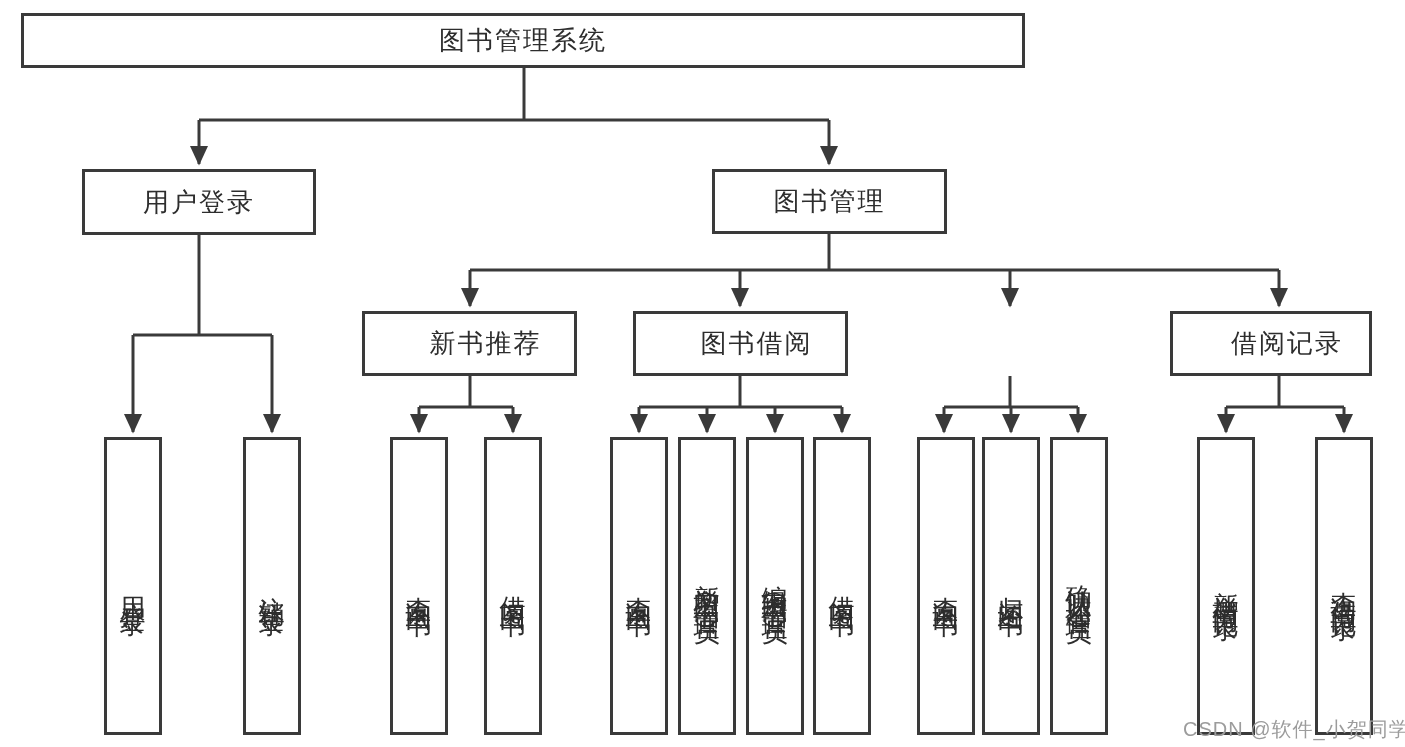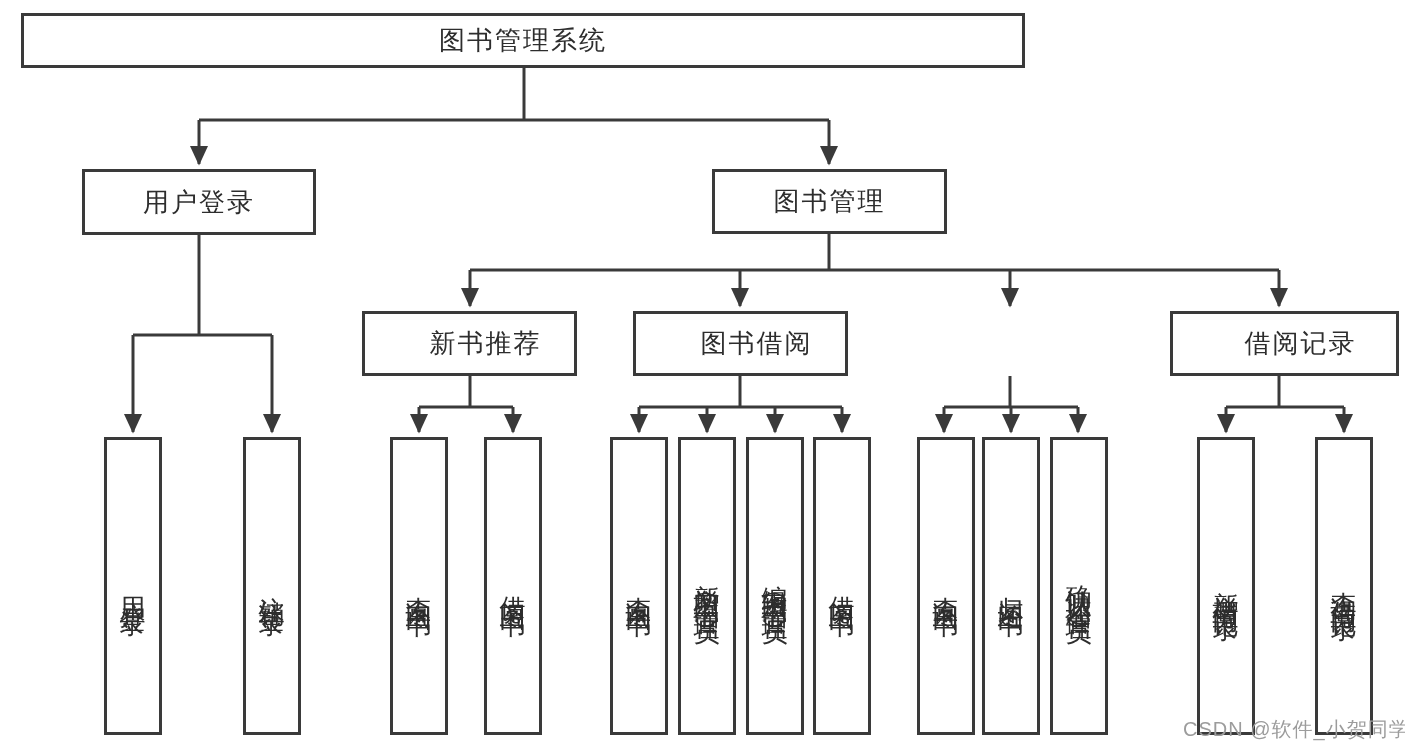--- a/index.html
+++ b/index.html
@@ -33,21 +33,21 @@
   
   .n-root      {left:21px;  top:13px;  width:1004px; height:55px;}
   
   .n-userlogin {left:82px;  top:169px; width:234px;  height:66px;}
   .n-bookmgmt  {left:712px; top:169px; width:235px;  height:65px;font-family:Liberation Mono, monospace;}
   
   .lvl3{top:311px;height:65px;width:215px;padding-left:32px;}
   .n-newbook   {left:362px;}
   .n-bookborrow{left:633px;}
   .n-curborrow {left:903px;}
-  .n-records   {left:1170px;width:229px;font-family:Liberation Mono, monospace;}
+  .n-records   {left:1170px;width:202px;font-family:Liberation Mono, monospace;}
   
   .leaf{top:437px;height:298px;width:58px;}
   .n-l1 {left:104px;}
   .n-l2 {left:243px;}
   .n-l3 {left:390px;}
   .n-l4 {left:484px;}
   .n-l5 {left:610px;}
   .n-l6 {left:678px;}
   .n-l7 {left:746px;}
   .n-l8 {left:813px;}

